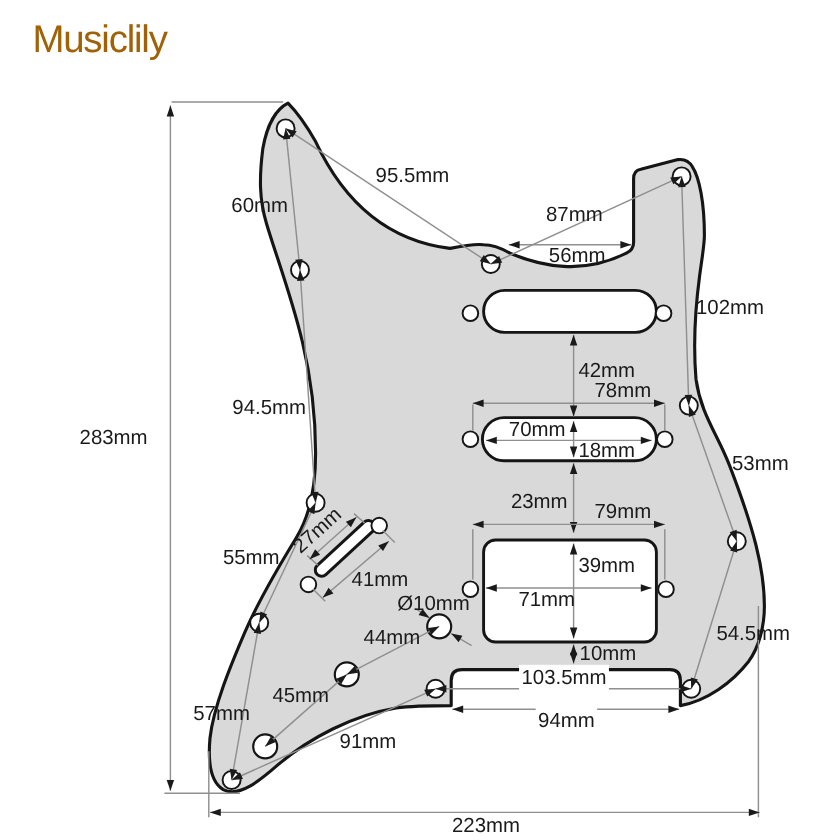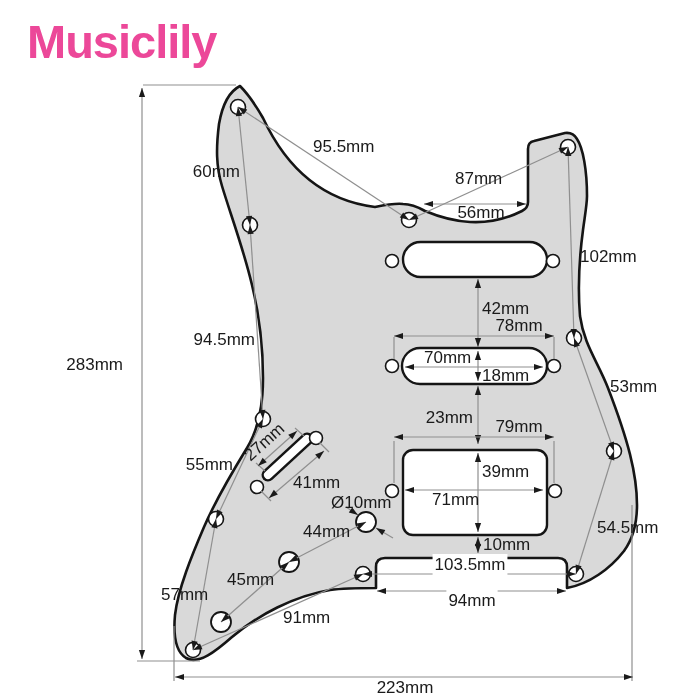--- a/index.html
+++ b/index.html
@@ -1,19 +1,19 @@
 <!DOCTYPE html>
 <html><head>
 <meta charset="utf-8">
 <style>
   html,body{margin:0;padding:0;background:#ffffff;}
   .page{position:relative;width:700px;height:700px;background:#ffffff;overflow:hidden;
         font-family:"Liberation Sans", sans-serif;}
-  .logo{position:absolute;left:27px;top:14px;font-size:47px;font-weight:bold;
-        letter-spacing:-1px;color:#ec4899;}
+  .logo{position:absolute;left:27px;top:14px;font-size:32px;font-weight:normal;
+        letter-spacing:-1px;color:#a16207;}
   svg text{font-family:"Liberation Sans", sans-serif;}
 </style>
 </head>
 <body>
 
 <div class="page">
   <div class="logo">Musiclily</div>
   <svg id="diagram" width="700" height="700" viewBox="0 0 700 700" xmlns="http://www.w3.org/2000/svg">
       <path d="M 240,86 C 232,90 223,101 219,124 C 216,148 216,166 222,186 C 230,213 243,247 252,285 C 259,314 263,345 263,378 C 263,404 258,430 247,448 C 236,466 217,497 204,527 C 192,555 178,589 175,615 C 173,637 176,652 186,658 C 199,665 216,651 232,637 C 258,615 294,596 330,590 C 345,588 362,588 376,588 L 376,567 Q 376,558 385,558 L 558,558 Q 567,558 567,567 L 567,588 C 589,584 610,569 624,551 C 632,540 637,523 637,505 C 637,474 628,440 608,388 C 598,362 584,345 580,316 C 578,292 579,260 583,230 C 585,215 587,204 587,196 C 587,170 583,148 577,139 Q 573,132 565,133 L 534,141 Q 528,142 528,149 L 528,202 Q 528,208 522,211 C 506,219 488,223 470,222 C 452,221 437,216 425,211 C 418,207 411,204 403,204 C 395,203 385,205 375,207 C 335,202 292,180 263,118 C 255,104 247,93 240,86 Z" fill="#d9d9d9" stroke="#151515" stroke-width="2.6" stroke-linejoin="round"></path>
       <rect x="403" y="242" width="144" height="35" rx="17.5" ry="17.5" fill="#ffffff" stroke="#151515" stroke-width="2.4"></rect>

